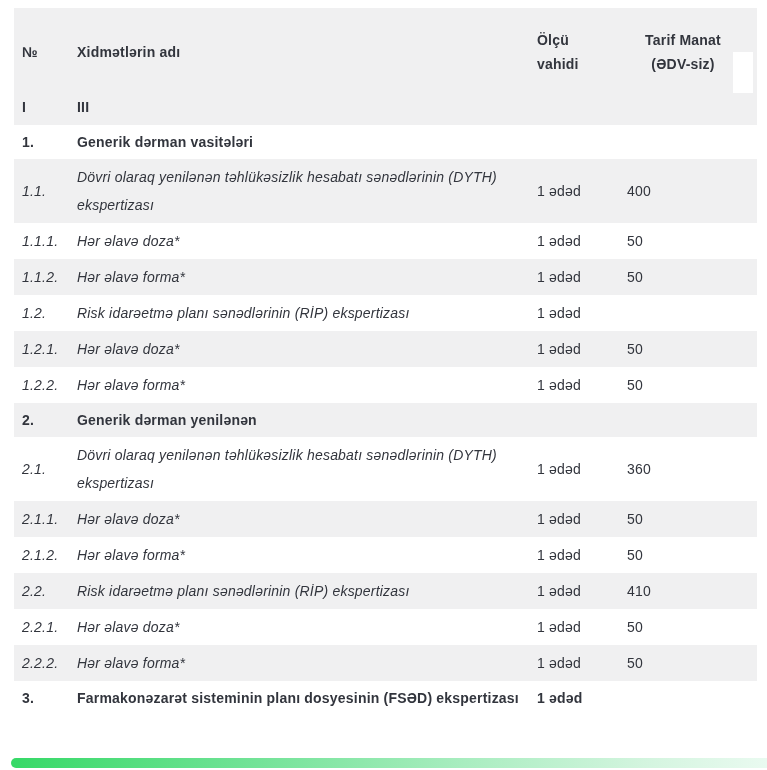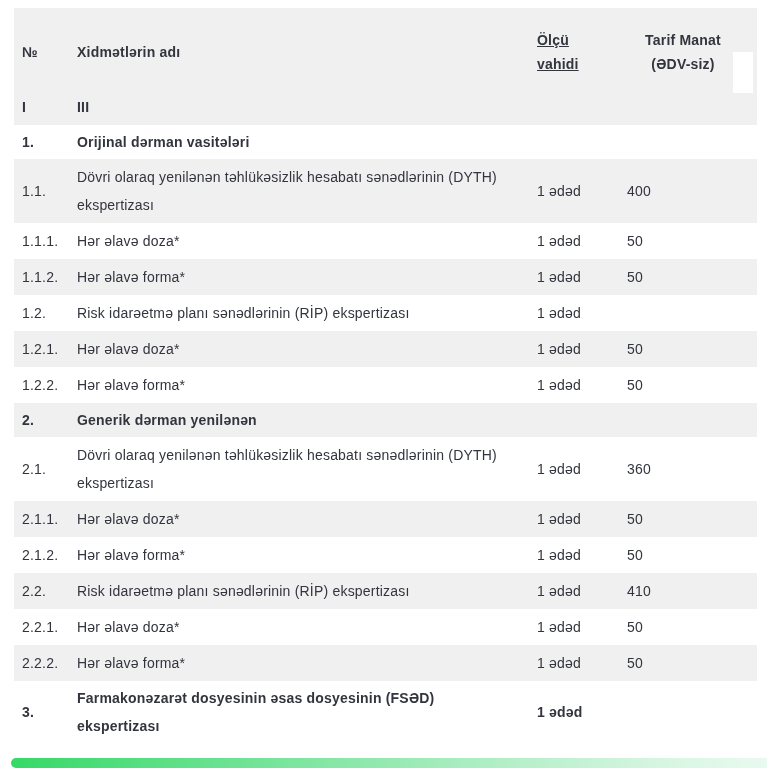--- a/index.html
+++ b/index.html
@@ -25,32 +25,32 @@
     grid-template-columns: 63px 460px 90px 130px;
     align-items: center;
   }
 
   
   .thead { background: #f0f0f1; }
   .thead .tr.main { min-height: 87px; }
   .thead .tr.roman { min-height: 30px; padding-bottom: 6px; }
   .thead .td { font-weight: bold; line-height: 24px; }
   .th-tariff-inner { display: inline-block; width: 112px; text-align: center; }
-  .th-unit-inner { display: inline-block; width: 72px; text-decoration: underline; }
+  .th-unit-inner { display: inline-block; width: 72px; }
 
   
   .tbody .tr { min-height: 36px; padding: 4px 0; }
   .tbody .tr.stripe { background: #f0f0f1; }
   .tbody .tr.plain  { background: #ffffff; }
   .tbody .tr.category { min-height: 34px; padding: 3px 0; }
   .td { line-height: 28px; }
   .c-no { padding-left: 8px; }
   .c-name { padding-right: 18px; }
 
-  .tr.item .c-no, .tr.item .c-name { }
+  .tr.item .c-no, .tr.item .c-name { font-style: italic; }
   .tr.category .c-no, .tr.category .c-name,
   .tr.category .c-unit, .tr.category .c-tariff { font-weight: bold; font-style: normal; }
 
   
   .notch {
     position: absolute;
     left: 733px;
     top: 52px;
     width: 20px;
     height: 41px;
@@ -84,21 +84,21 @@
       </div>
       <div class="tr roman">
         <div class="td c-no">I</div>
         <div class="td c-unit">III</div>
       </div>
     </div>
 
     <div class="tbody">
         <div class="tr plain category">
           <div class="td c-no">1.</div>
-          <div class="td c-name">Orijinal dərman vasitələri</div>
+          <div class="td c-name">Generik dərman vasitələri</div>
           <div class="td c-unit"></div>
           <div class="td c-tariff"></div>
         </div>
         <div class="tr stripe item">
           <div class="td c-no">1.1.</div>
           <div class="td c-name">Dövri olaraq yenilənən təhlükəsizlik hesabatı sənədlərinin (DYTH) ekspertizası</div>
           <div class="td c-unit">1 ədəd</div>
           <div class="td c-tariff">400</div>
         </div>
         <div class="tr plain item">
@@ -167,21 +167,21 @@
           <div class="td c-tariff">50</div>
         </div>
         <div class="tr stripe item">
           <div class="td c-no">2.2.2.</div>
           <div class="td c-name">Hər əlavə forma*</div>
           <div class="td c-unit">1 ədəd</div>
           <div class="td c-tariff">50</div>
         </div>
         <div class="tr plain category">
           <div class="td c-no">3.</div>
-          <div class="td c-name">Farmakonəzarət dosyesinin əsas dosyesinin (FSƏD) ekspertizası</div>
+          <div class="td c-name">Farmakonəzarət sisteminin planı dosyesinin (FSƏD) ekspertizası</div>
           <div class="td c-unit">1 ədəd</div>
         </div>
       </div>
 
   </div>
 
   <div class="notch"></div>
 
   <div class="green-bar"></div>
 

